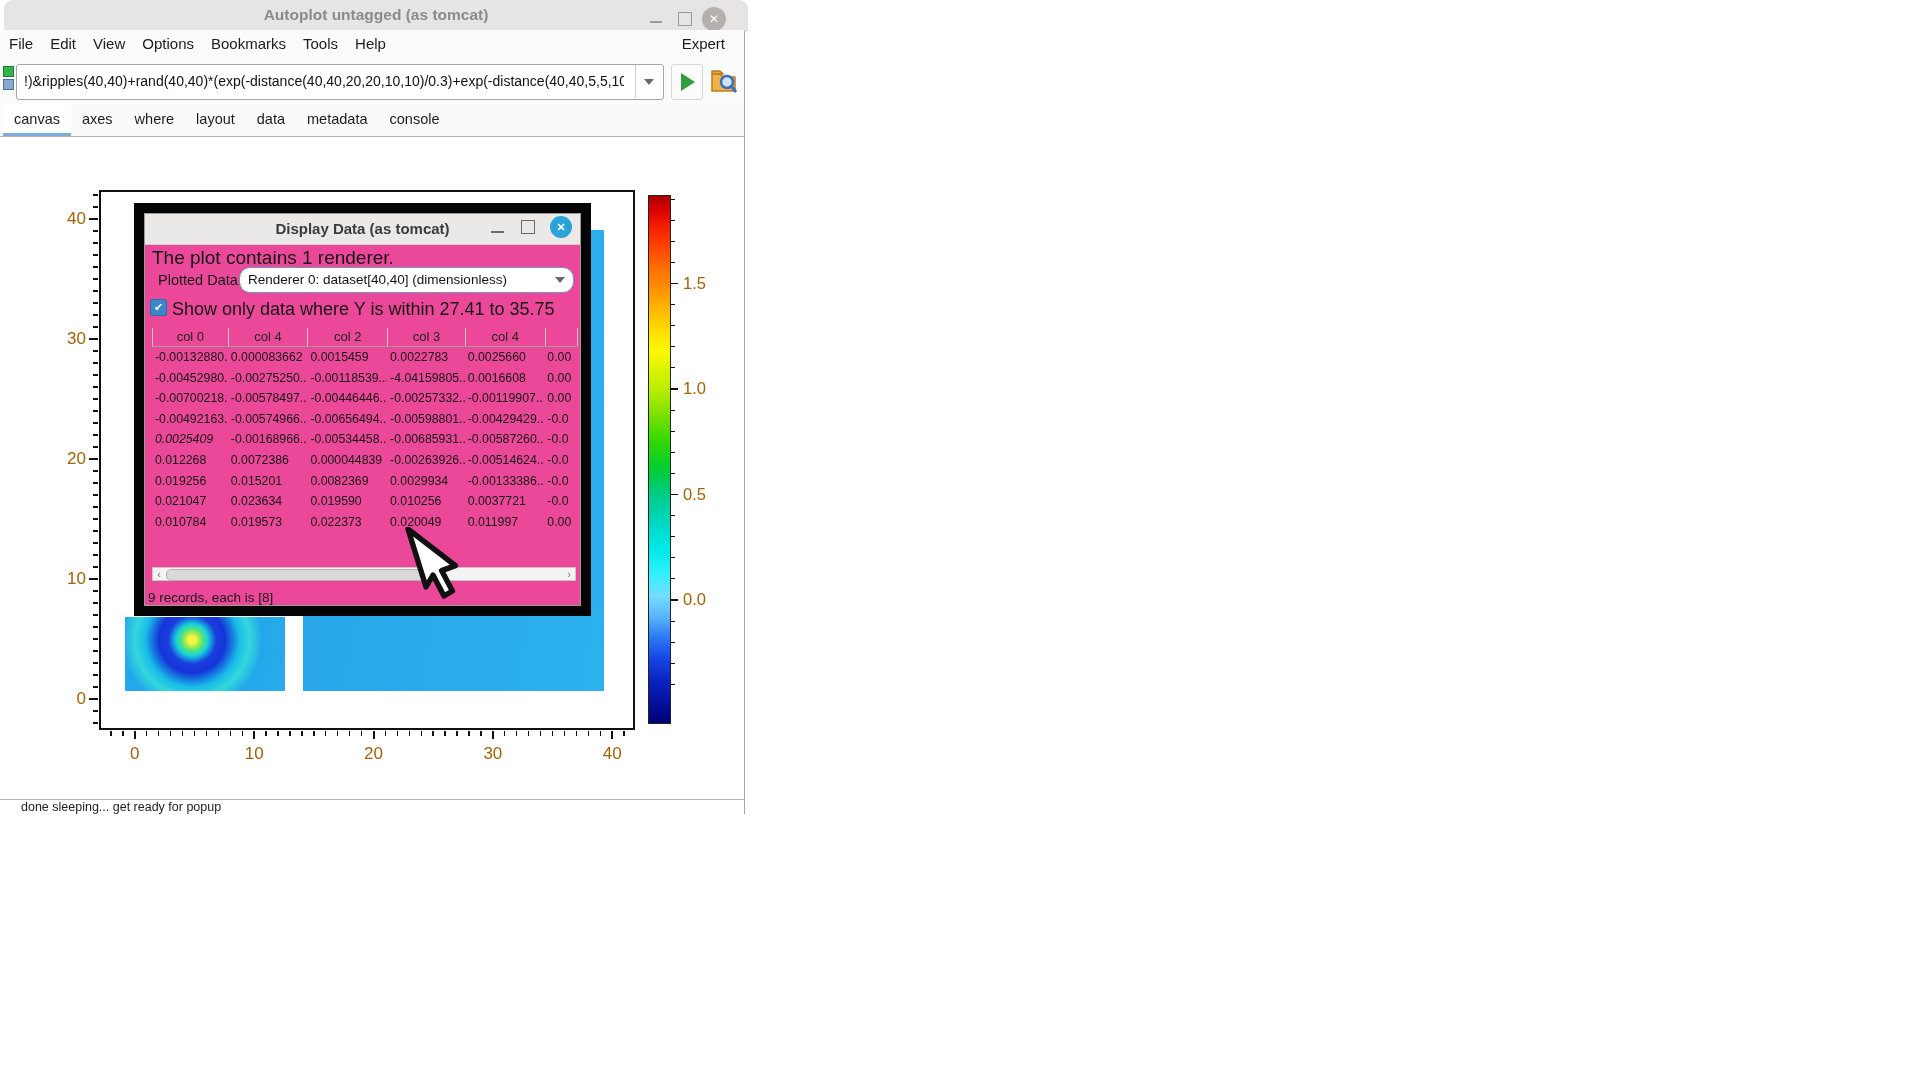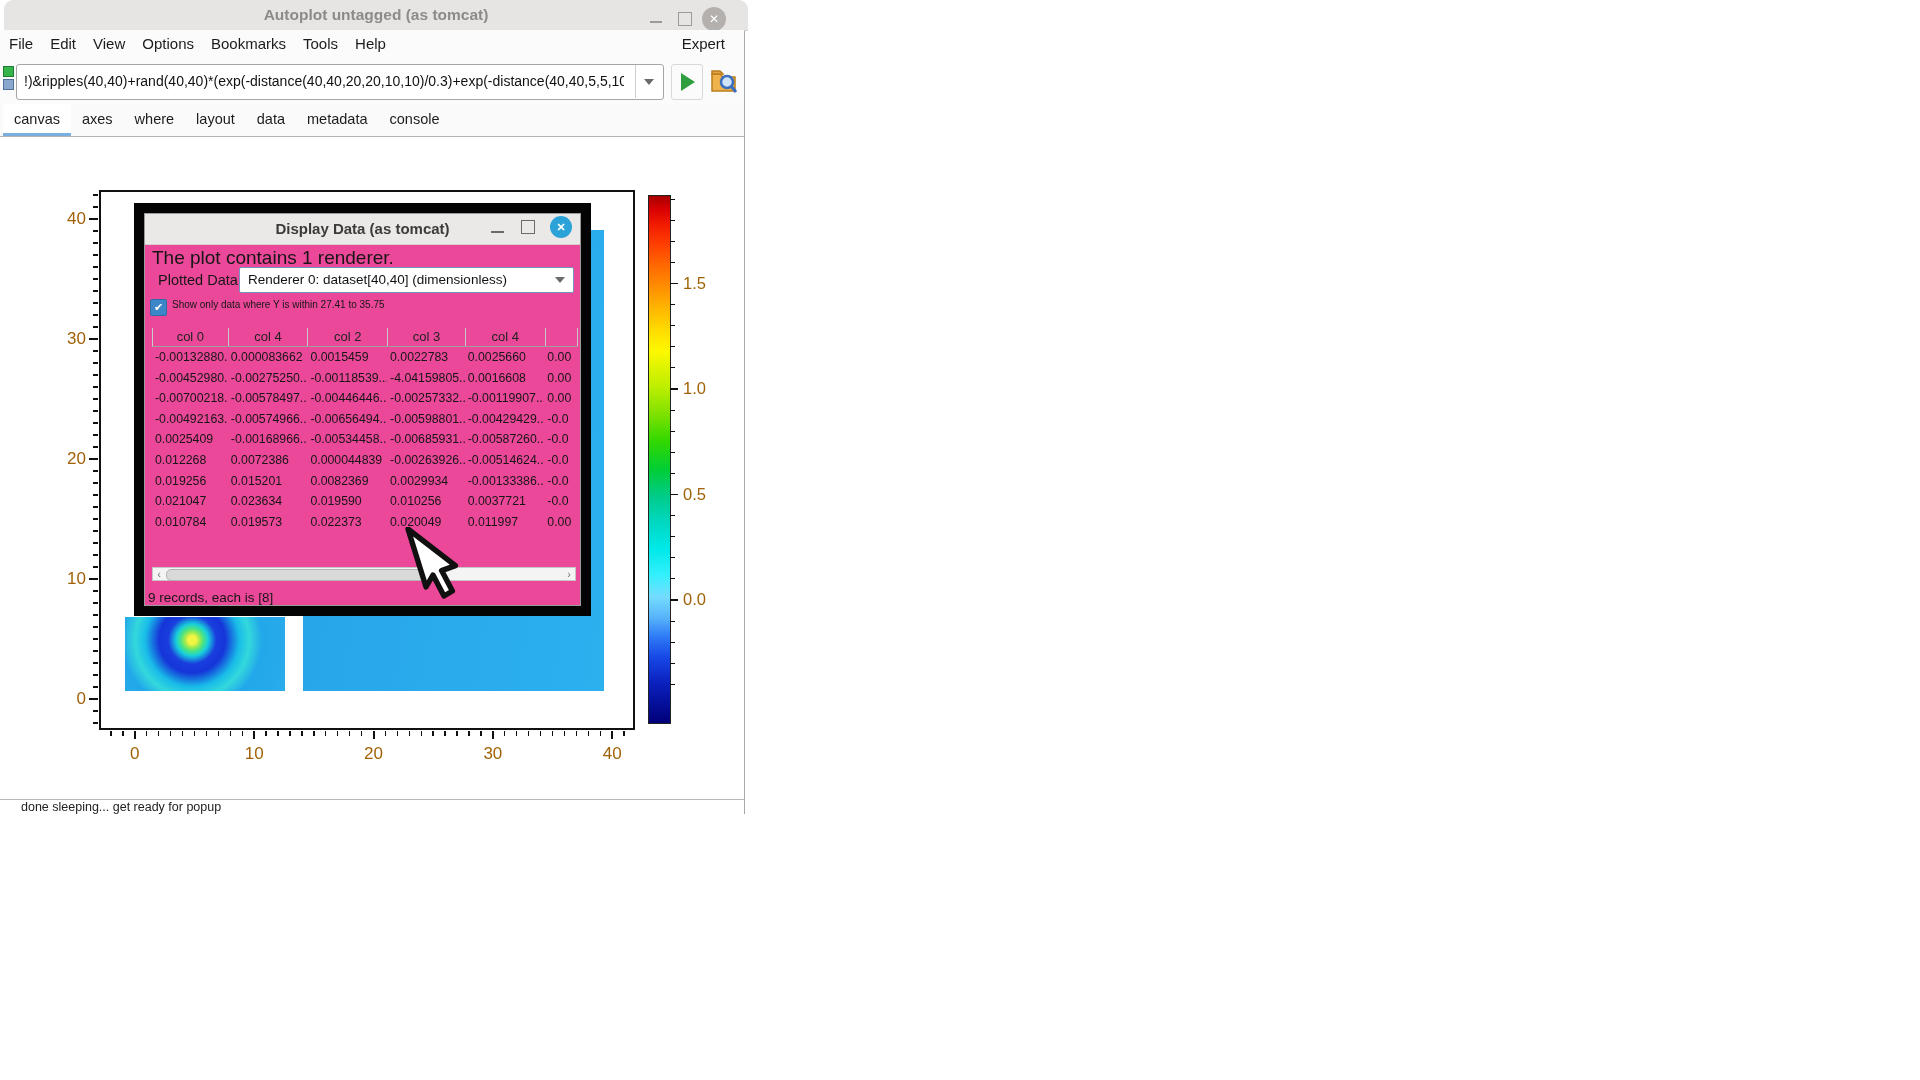--- a/index.html
+++ b/index.html
@@ -60,25 +60,25 @@
        border:1px solid #9a9a9a;box-sizing:border-box;}
   #dlg-titlebar{position:absolute;left:0;top:0;width:100%;height:30px;background:#ebe9e7;
                 border-bottom:1px solid #d2d0cd;}
   #dlg-title{width:100%;text-align:center;line-height:30px;font-size:15px;font-weight:bold;color:#3b3b3b;}
   .winbtn-dash{position:absolute;height:2px;background:#6b6b6b;}
   .winbtn-box{position:absolute;width:12px;height:12px;border:1.5px solid #6b6b6b;}
   .winbtn-circle{position:absolute;border-radius:50%;color:#fff;text-align:center;}
   #dlg-note{position:absolute;left:7px;top:33px;font-size:19px;color:#161616;}
   #dlg-plotted-label{position:absolute;left:13px;top:58px;font-size:14.5px;color:#161616;}
   #dlg-combo{position:absolute;left:94px;top:53px;width:333px;height:24px;background:#fff;
-             border:1px solid #7295bd;border-radius:2px;}
+             border:1px solid #7295bd;border-radius:11px;}
   #dlg-combo-text{position:absolute;left:8px;top:0;line-height:23px;font-size:13.5px;color:#111;white-space:nowrap;}
   #dlg-check{position:absolute;left:5px;top:85px;width:15px;height:15px;background:#3d87c9;
              border:1px solid #2e6da6;border-radius:2px;color:#fff;font-size:11px;line-height:15px;text-align:center;}
-  #dlg-check-label{position:absolute;left:27px;top:85px;font-size:10px;color:#161616;}
+  #dlg-check-label{position:absolute;left:27px;top:85px;font-size:18px;color:#161616;}
   #dd-table{position:absolute;left:7px;top:114px;width:426px;}
   #dd-header{display:flex;height:18px;border-bottom:1px solid #9f9f9f;border-left:1px solid #cccccc;}
   .dd-hcell{border-right:1px solid #c6c6c6;font-size:13px;color:#222;text-align:center;line-height:17px;}
   .dd-row{display:flex;height:20.6px;}
   .dd-cell{font-size:12.3px;color:#161616;line-height:20.6px;padding-left:3px;
            white-space:nowrap;overflow:hidden;}
   #dd-scroll{position:absolute;left:7px;top:353px;width:424px;height:14px;background:#f4f4f4;
              border:1px solid #c6c6c6;box-sizing:border-box;}
   .scroll-arrow{position:absolute;top:0;width:12px;line-height:12px;font-size:11px;color:#777;text-align:center;}
   #dd-thumb{position:absolute;left:13px;top:1px;width:258px;height:10px;background:#d9d9d9;
@@ -335,21 +335,21 @@
               </div>
               <div class="dd-row">
                 <div class="dd-cell" style="width: 76px;">-0.00492163...</div>
                 <div class="dd-cell" style="width: 80px;">-0.00574966...</div>
                 <div class="dd-cell" style="width: 80px;">-0.00656494...</div>
                 <div class="dd-cell" style="width: 78px;">-0.00598801...</div>
                 <div class="dd-cell" style="width: 80px;">-0.00429429...</div>
                 <div class="dd-cell" style="width: 32px;">-0.0</div>
               </div>
               <div class="dd-row">
-                <div class="dd-cell" style="width: 76px;">0.0025409</div>
+                <div class="dd-cell" style="width: 76px; font-style: italic;">0.0025409</div>
                 <div class="dd-cell" style="width: 80px;">-0.00168966...</div>
                 <div class="dd-cell" style="width: 80px;">-0.00534458...</div>
                 <div class="dd-cell" style="width: 78px;">-0.00685931...</div>
                 <div class="dd-cell" style="width: 80px;">-0.00587260...</div>
                 <div class="dd-cell" style="width: 32px;">-0.0</div>
               </div>
               <div class="dd-row">
                 <div class="dd-cell" style="width: 76px;">0.012268</div>
                 <div class="dd-cell" style="width: 80px;">0.0072386</div>
                 <div class="dd-cell" style="width: 80px;">0.000044839</div>

